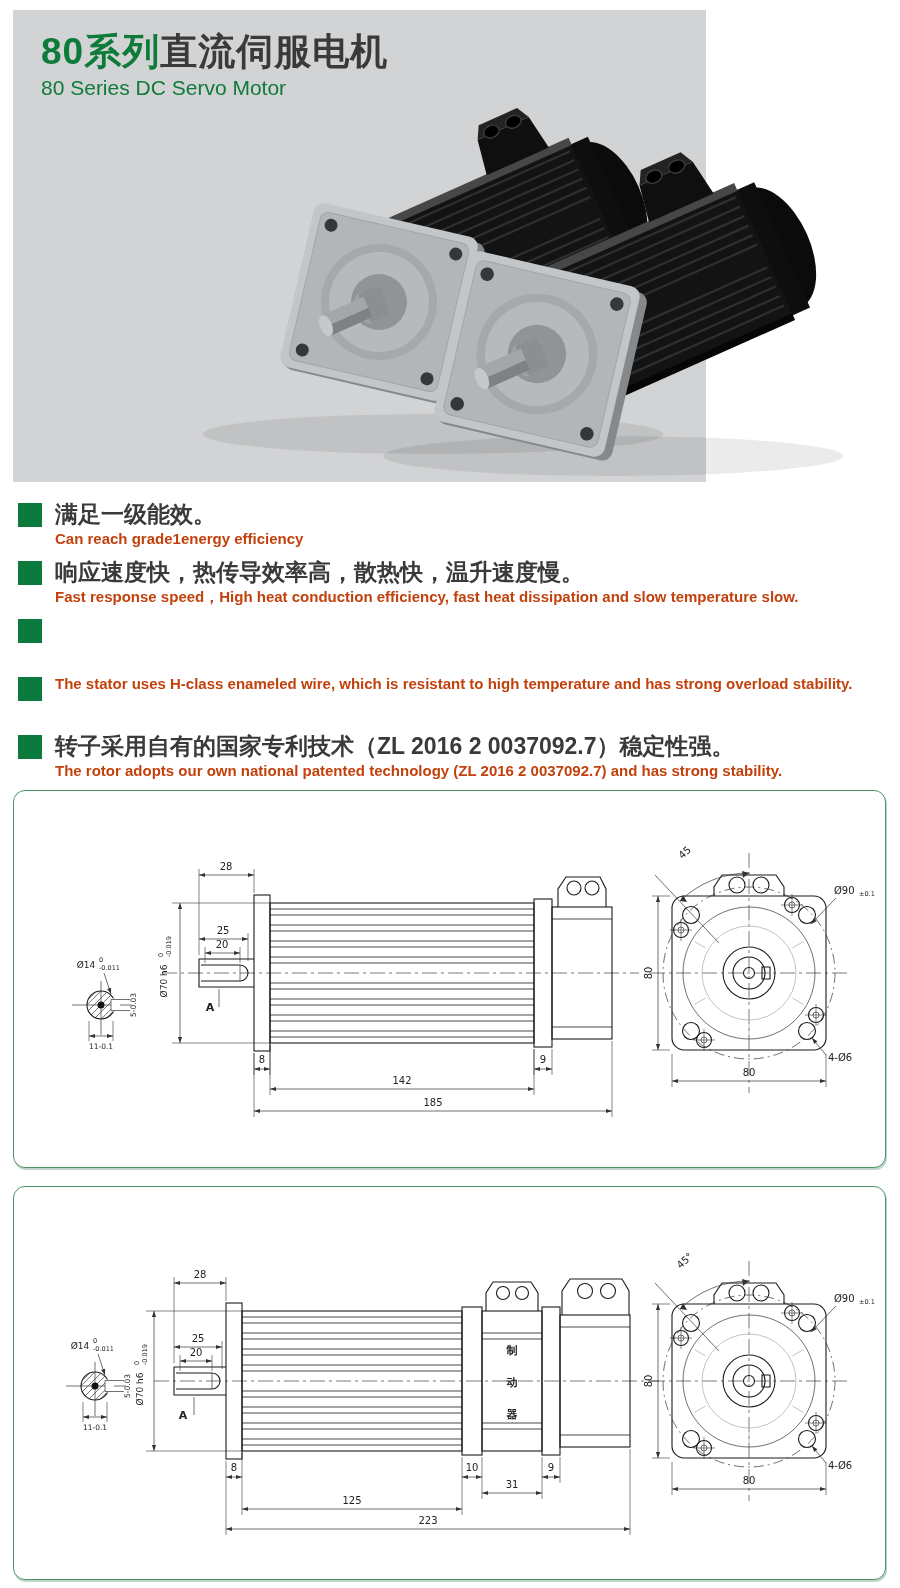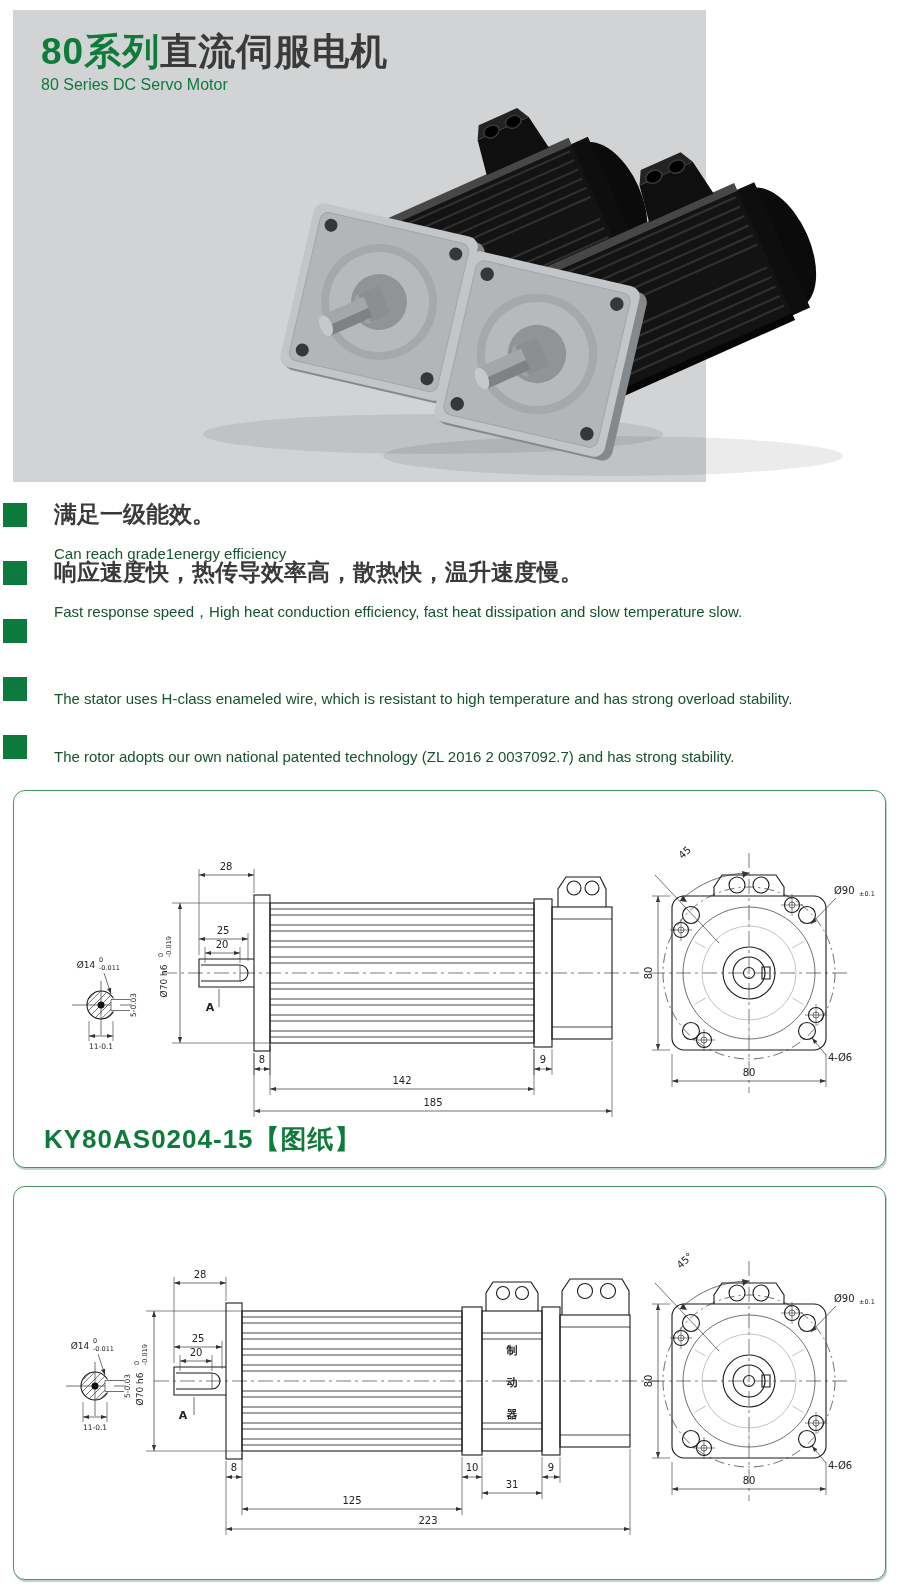--- a/index.html
+++ b/index.html
@@ -4,28 +4,28 @@
 <style>
   html,body{margin:0;padding:0;}
   body{width:900px;height:1588px;position:relative;background:#ffffff;
        font-family:"Liberation Sans","DejaVu Sans",sans-serif;overflow:hidden;}
 
   
   .photo-panel{position:absolute;left:13px;top:10px;width:693px;height:472px;background:#d2d3d4;}
   .title-block{position:absolute;left:28px;top:22px;}
   .title-zh{font-size:37px;font-weight:bold;letter-spacing:1px;color:#3a3a3a;line-height:1.1;}
   .title-zh .accent{color:#0e7b3a;}
-  .subtitle{font-size:16px;color:#0e7b3a;margin-top:3px;}
+  .subtitle{font-size:21px;color:#0e7b3a;margin-top:3px;}
   .photo-svg{position:absolute;left:0;top:94px;}
 
   
-  .feature{position:absolute;left:3px;width:868px;display:flex;gap:27px;}
+  .feature{position:absolute;left:18px;width:868px;display:flex;gap:13px;}
   .bullet{width:24px;height:24px;background:#0c7a3c;flex:none;margin-top:3px;}
   .ft .zh{font-size:23px;font-weight:bold;color:#3a3a3a;line-height:1.25;}
-  .ft .en{font-size:15px;color:#14532d;line-height:1.25;margin-top:16px;}
+  .ft .en{font-size:15px;color:#c2410c;line-height:1.25;margin-top:1px;font-weight:bold;}
 
   
   .drawing-panel{position:absolute;left:13px;width:871px;background:#fff;
       border:1px solid #4a9468;border-radius:12px;box-shadow:1px 2px 0 rgba(30,100,60,.28);}
   #panel1{top:790px;height:376px;}
   #panel2{top:1186px;height:392px;}
   .caption{position:absolute;left:30px;bottom:10px;font-size:26px;font-weight:bold;
       color:#0e7b3a;letter-spacing:1px;}
   svg.drawing{position:absolute;left:0;top:4px;}
 
@@ -174,20 +174,21 @@
 </div>
 <div class="feature" style="top:674px">
   <span class="bullet"></span>
   <div class="ft">
   <div class="en">The stator uses H-class enameled wire, which is resistant to high temperature and has strong overload stability.</div>
     </div>
 </div>
 <div class="feature" style="top:732px">
   <span class="bullet"></span>
   <div class="ft">
+      <div class="zh">转子采用自有的国家专利技术（ZL 2016 2 0037092.7）稳定性强。</div>
   <div class="en">The rotor adopts our own national patented technology (ZL 2016 2 0037092.7) and has strong stability.</div>
     </div>
 </div>
 
 <div class="drawing-panel" id="panel1">
 <svg class="drawing" width="871" height="336" viewBox="0 0 871 336">
 
   <g>
     <line class="thin" x1="58" y1="210" x2="118" y2="210"></line>
     <line class="thin" x1="87" y1="186" x2="87" y2="240"></line>
@@ -377,21 +378,20 @@
     <text class="ts" x="814" y="266">4-Ø6</text>
     <line class="lead" x1="812" y1="260" x2="798" y2="243"></line>
   <polygon points="644,101 641.9,107 646.1,107" fill="#333"></polygon>
         <polygon points="644,255 646.1,249 641.9,249" fill="#333"></polygon>
         <polygon points="658,286 664,288.1 664,283.9" fill="#333"></polygon>
         <polygon points="812,286 806,283.9 806,288.1" fill="#333"></polygon>
         <polygon points="797,129 802.6724017338046,126.13052991471761 799.6449028612168,123.21947330646012" fill="#333"></polygon>
         <polygon points="798,243 800.1931900223708,248.9665666447106 803.4352970119623,246.29659618269397" fill="#333"></polygon>
       </g>
 </svg>
-<div class="caption">KY80AS0204-15【图纸】</div>
 </div>
 
 <div class="drawing-panel" id="panel2">
 <svg class="drawing" width="871" height="352" viewBox="0 0 871 352">
 
   <g transform="translate(-6,-15)">
     <line class="thin" x1="58" y1="210" x2="118" y2="210"></line>
     <line class="thin" x1="87" y1="186" x2="87" y2="240"></line>
     <circle class="ol" cx="87" cy="210" r="14"></circle>
     <g class="hatch">

